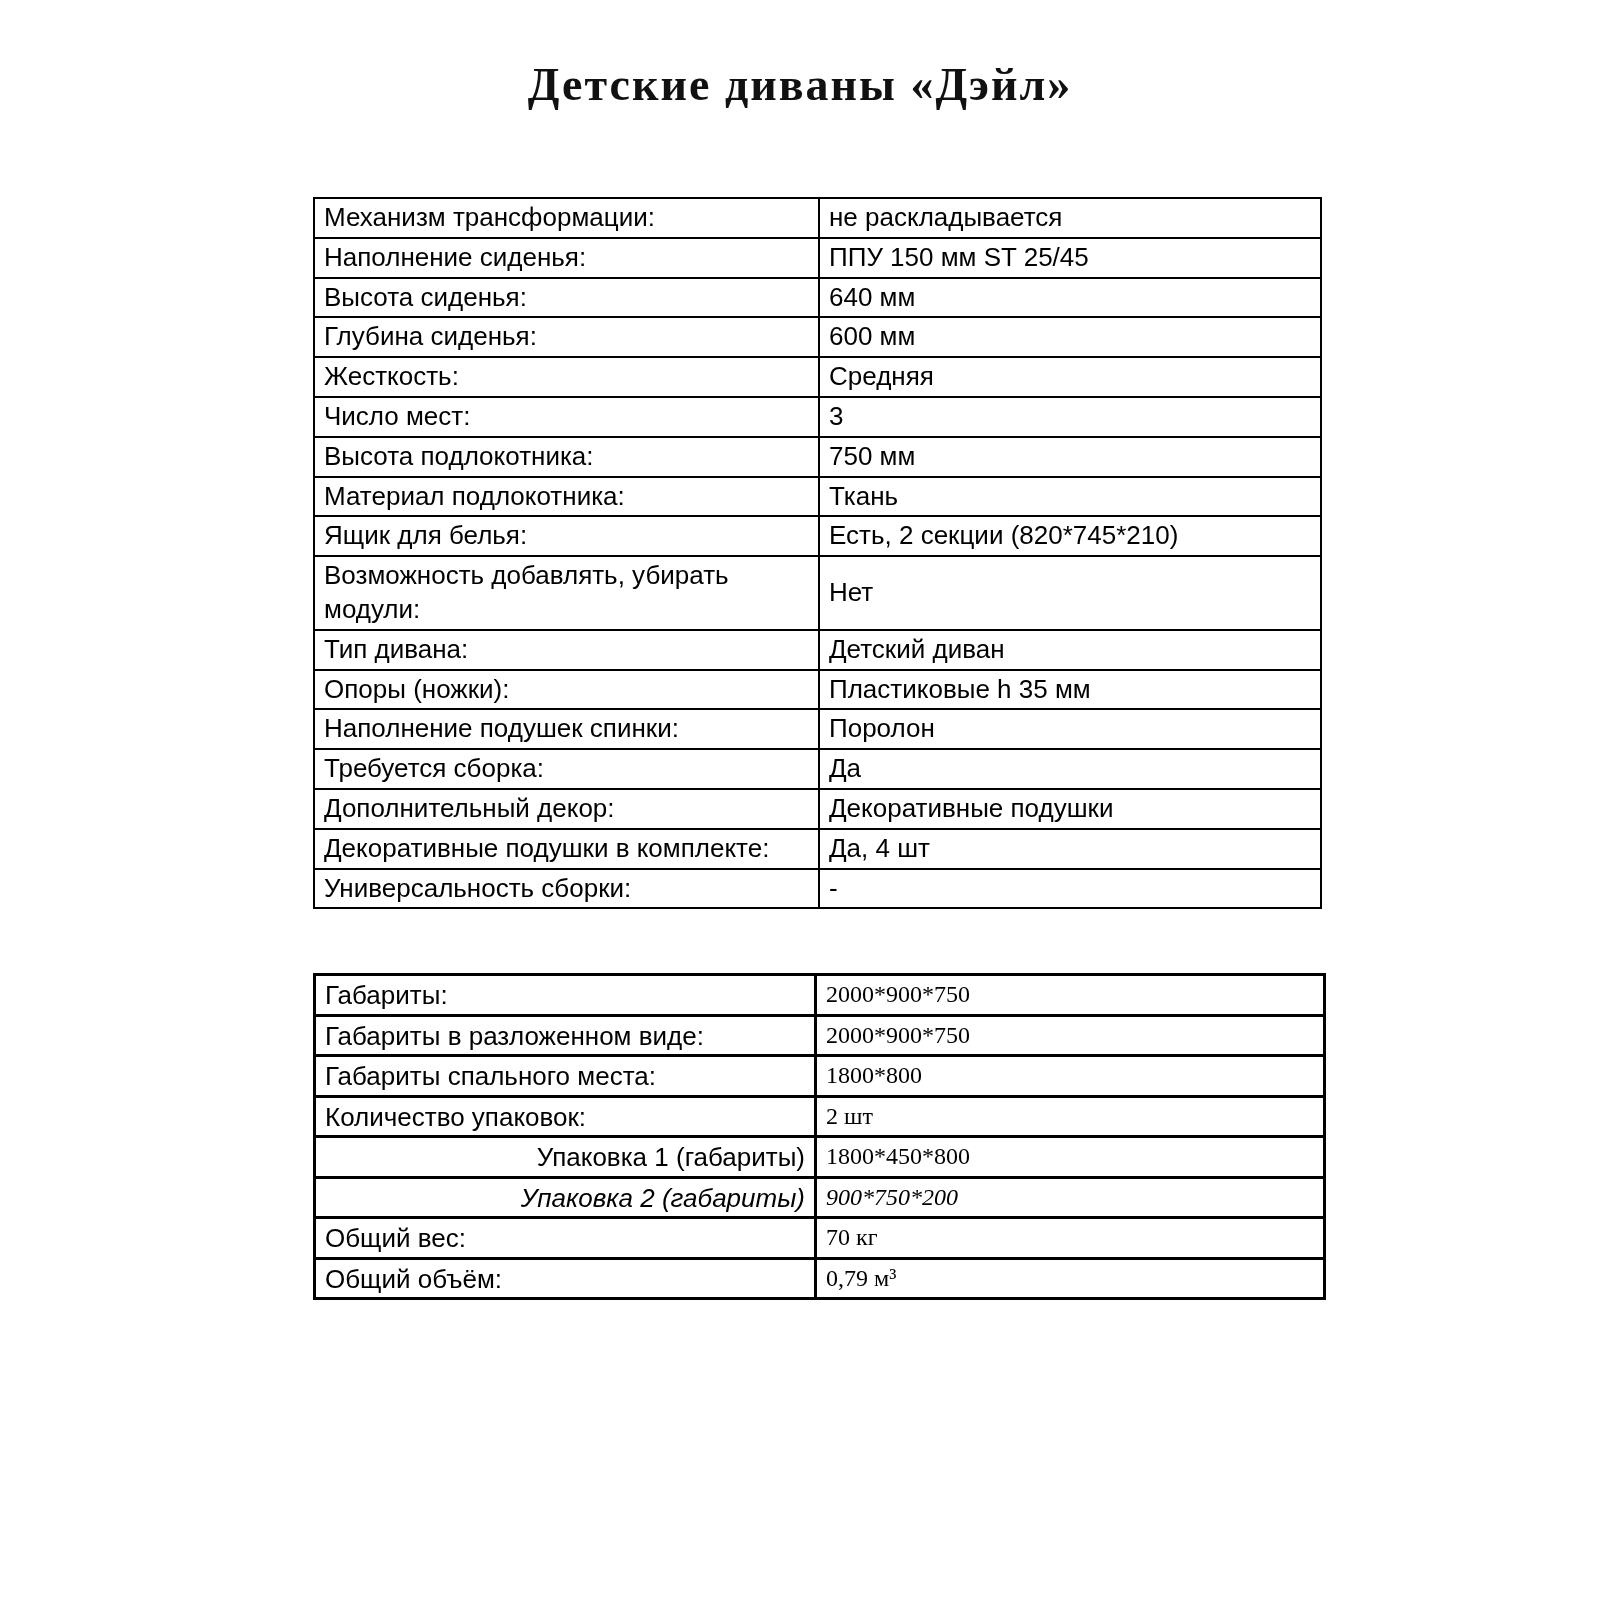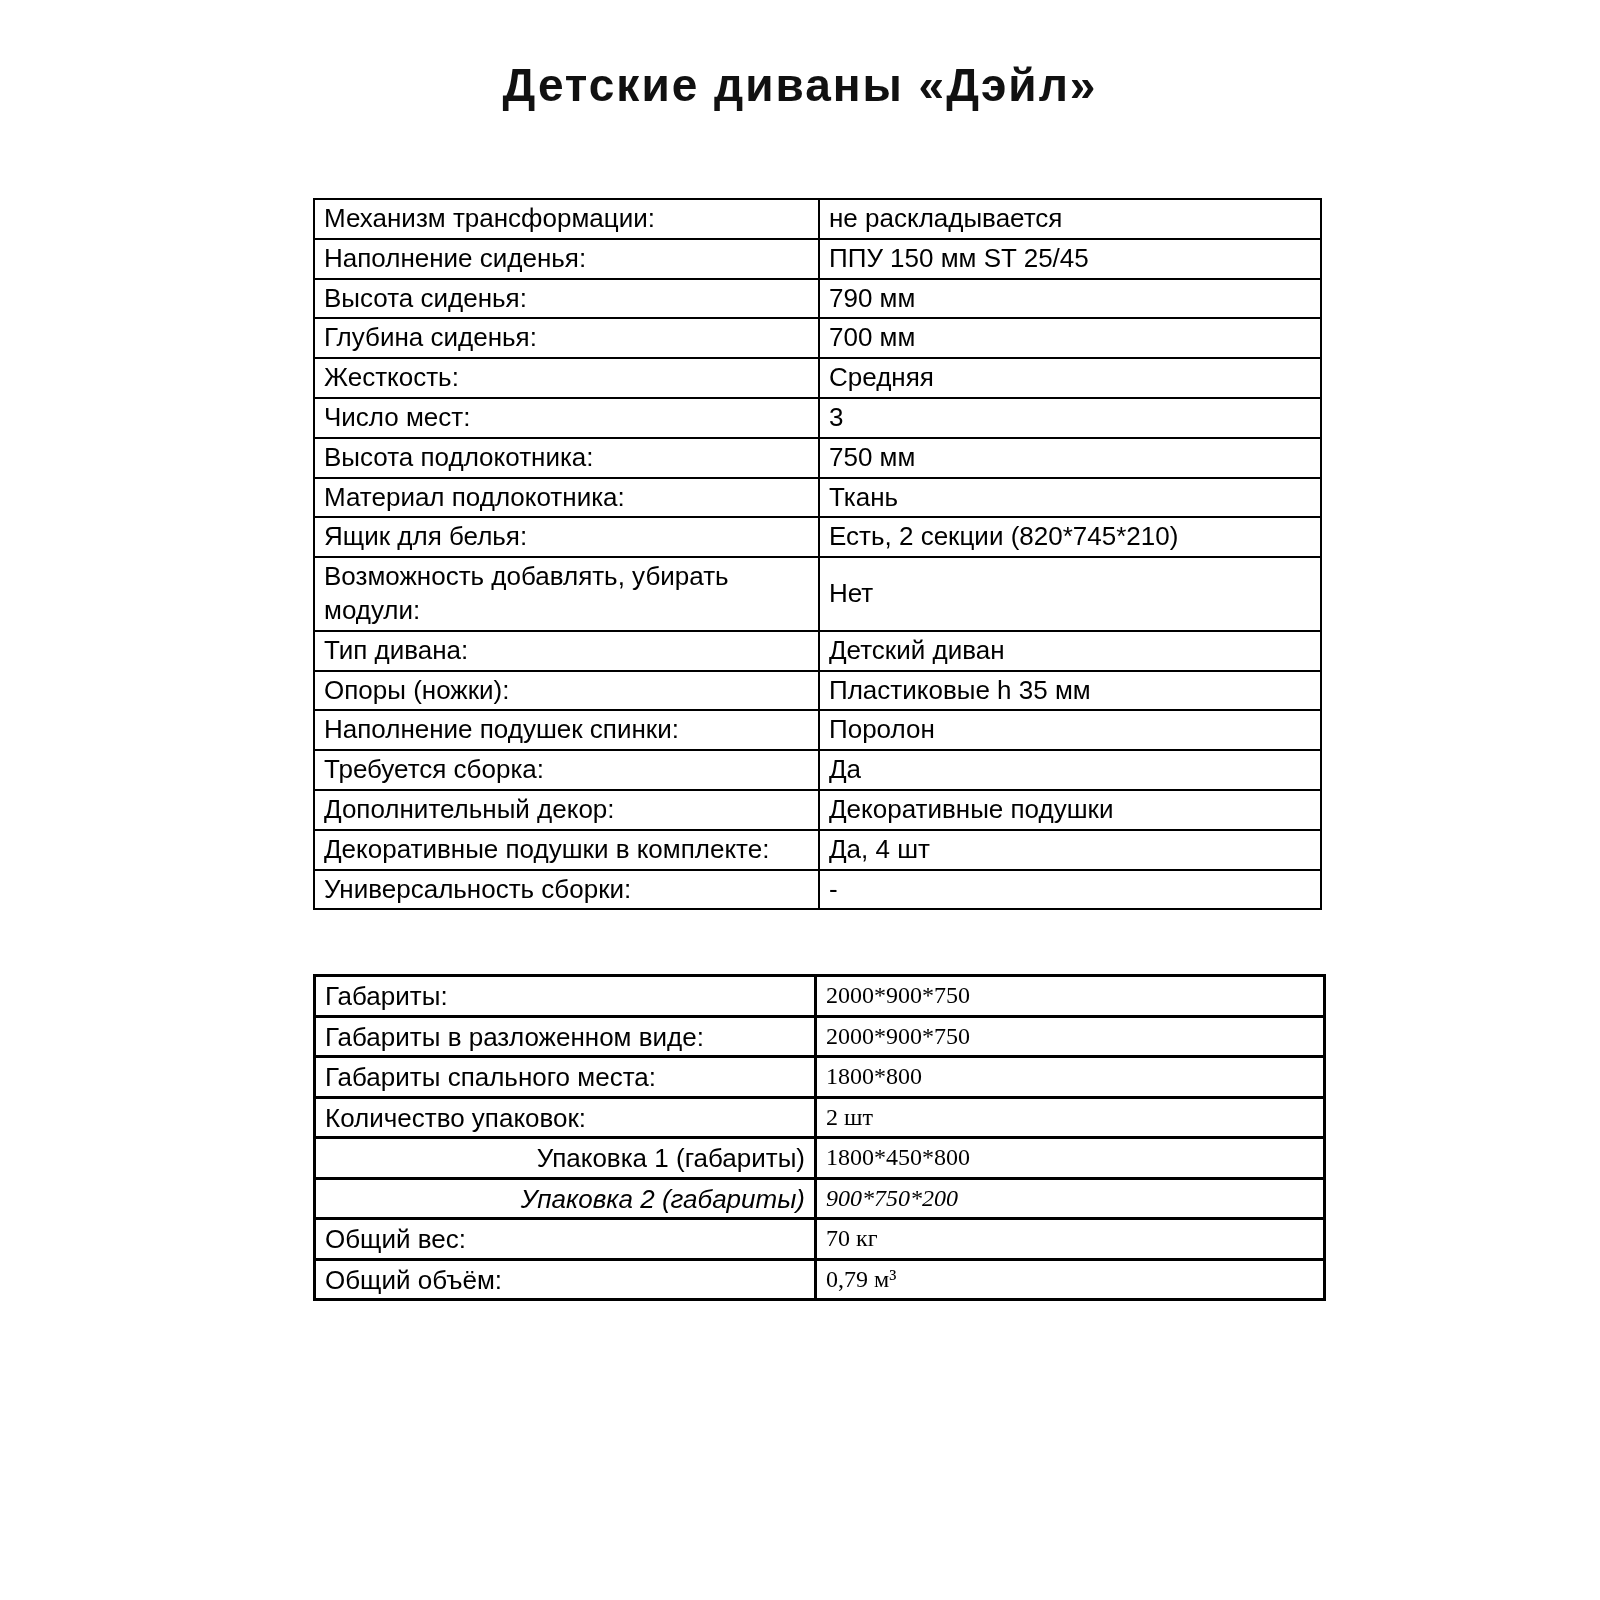--- a/index.html
+++ b/index.html
@@ -12,20 +12,21 @@
     color: #000000;
     overflow: hidden;
   }
   .page-title {
     margin-top: 58px;
     text-align: center;
     font-size: 46px;
     font-weight: 600;
     letter-spacing: 2px;
     color: #111111;
+    font-family: Liberation Serif, serif;
   }
   table {
     border-collapse: collapse;
     table-layout: fixed;
     margin-left: 313px;
   }
   
   #spec-table {
     margin-top: 86px;
     width: 1009px;
@@ -74,25 +75,25 @@
       <tr>
         <td class="label-cell">Механизм трансформации:</td>
         <td class="value-cell">не раскладывается</td>
       </tr>
       <tr>
         <td class="label-cell">Наполнение сиденья:</td>
         <td class="value-cell">ППУ 150 мм ST 25/45</td>
       </tr>
       <tr>
         <td class="label-cell">Высота сиденья:</td>
-        <td class="value-cell">790 мм</td>
+        <td class="value-cell">640 мм</td>
       </tr>
       <tr>
         <td class="label-cell">Глубина сиденья:</td>
-        <td class="value-cell">700 мм</td>
+        <td class="value-cell">600 мм</td>
       </tr>
       <tr>
         <td class="label-cell">Жесткость:</td>
         <td class="value-cell">Средняя</td>
       </tr>
       <tr>
         <td class="label-cell">Число мест:</td>
         <td class="value-cell">3</td>
       </tr>
       <tr>

